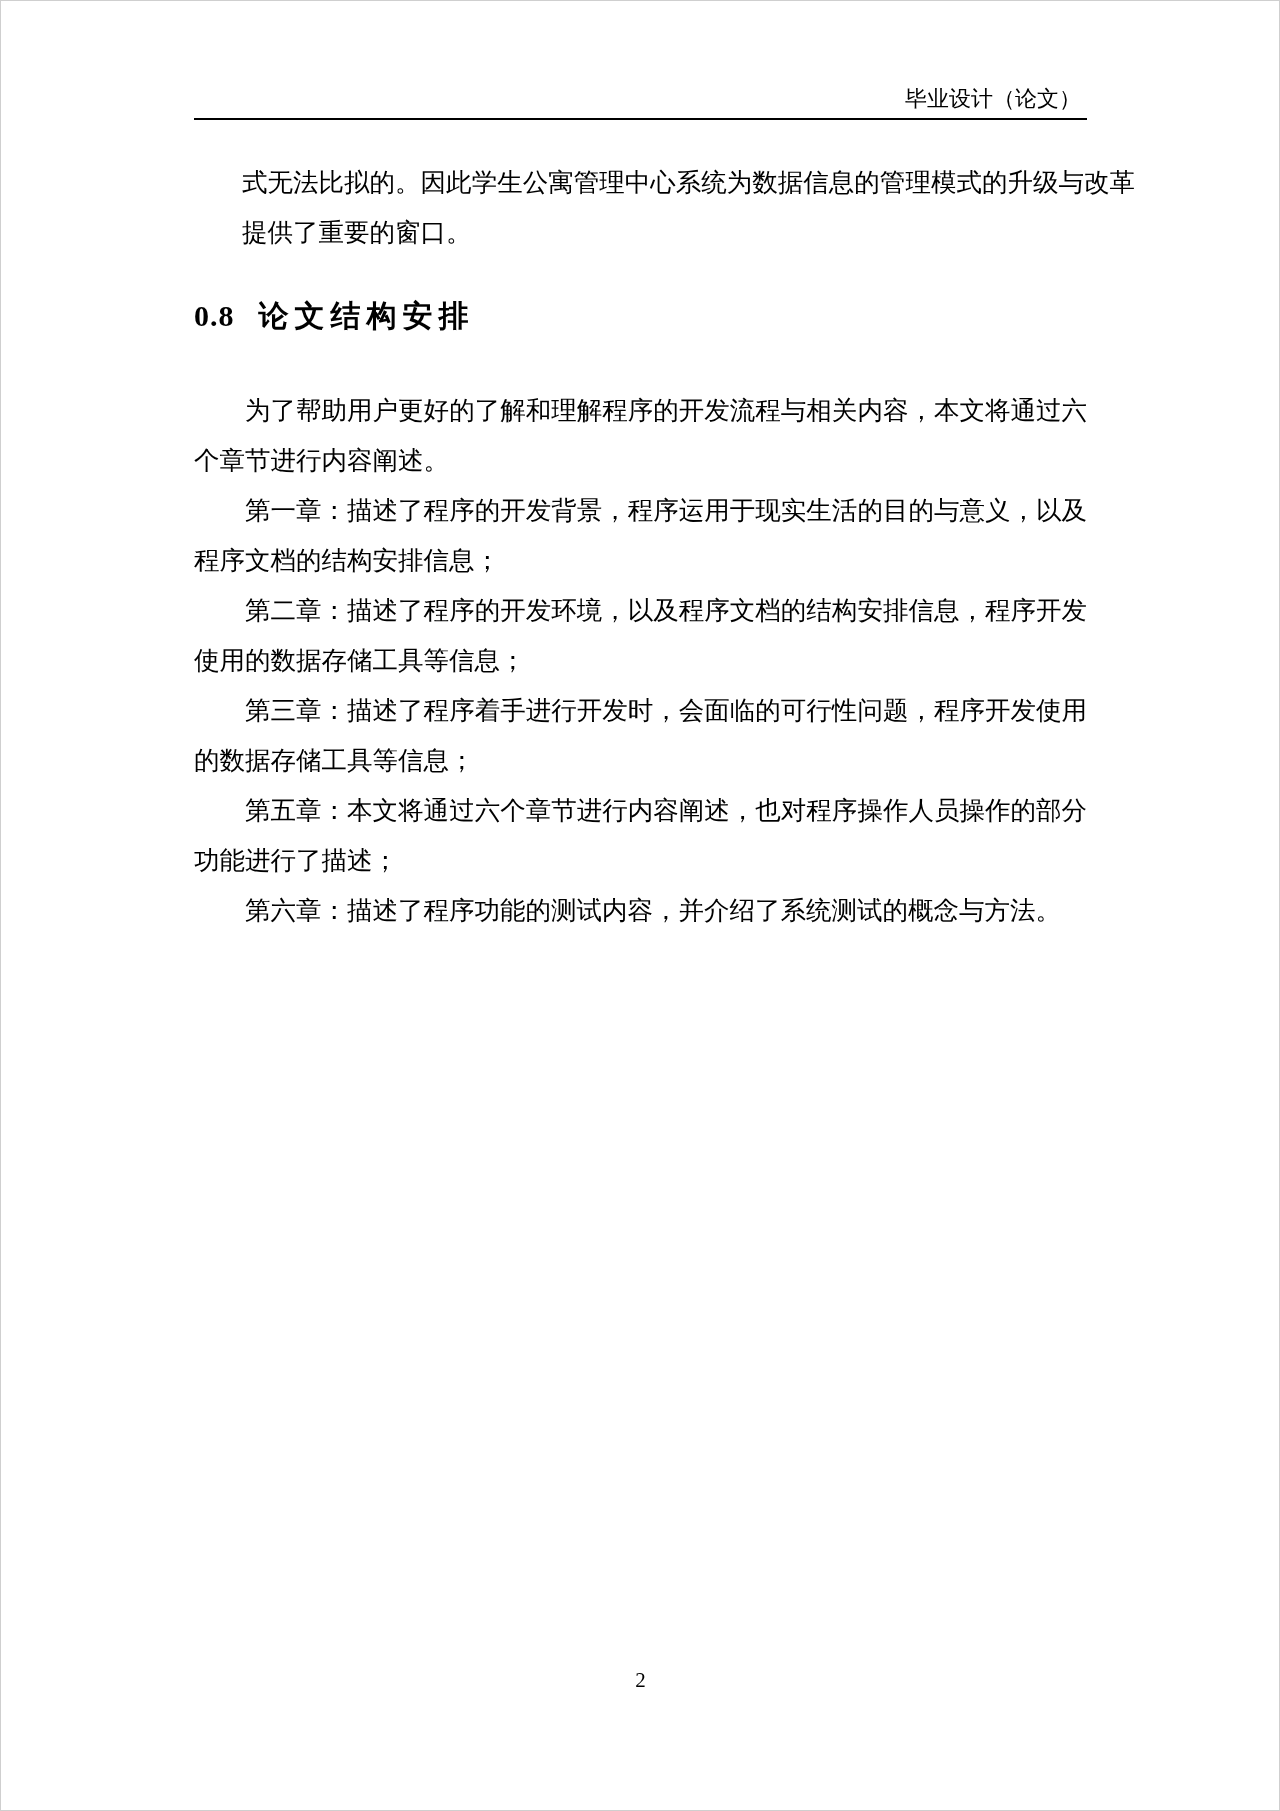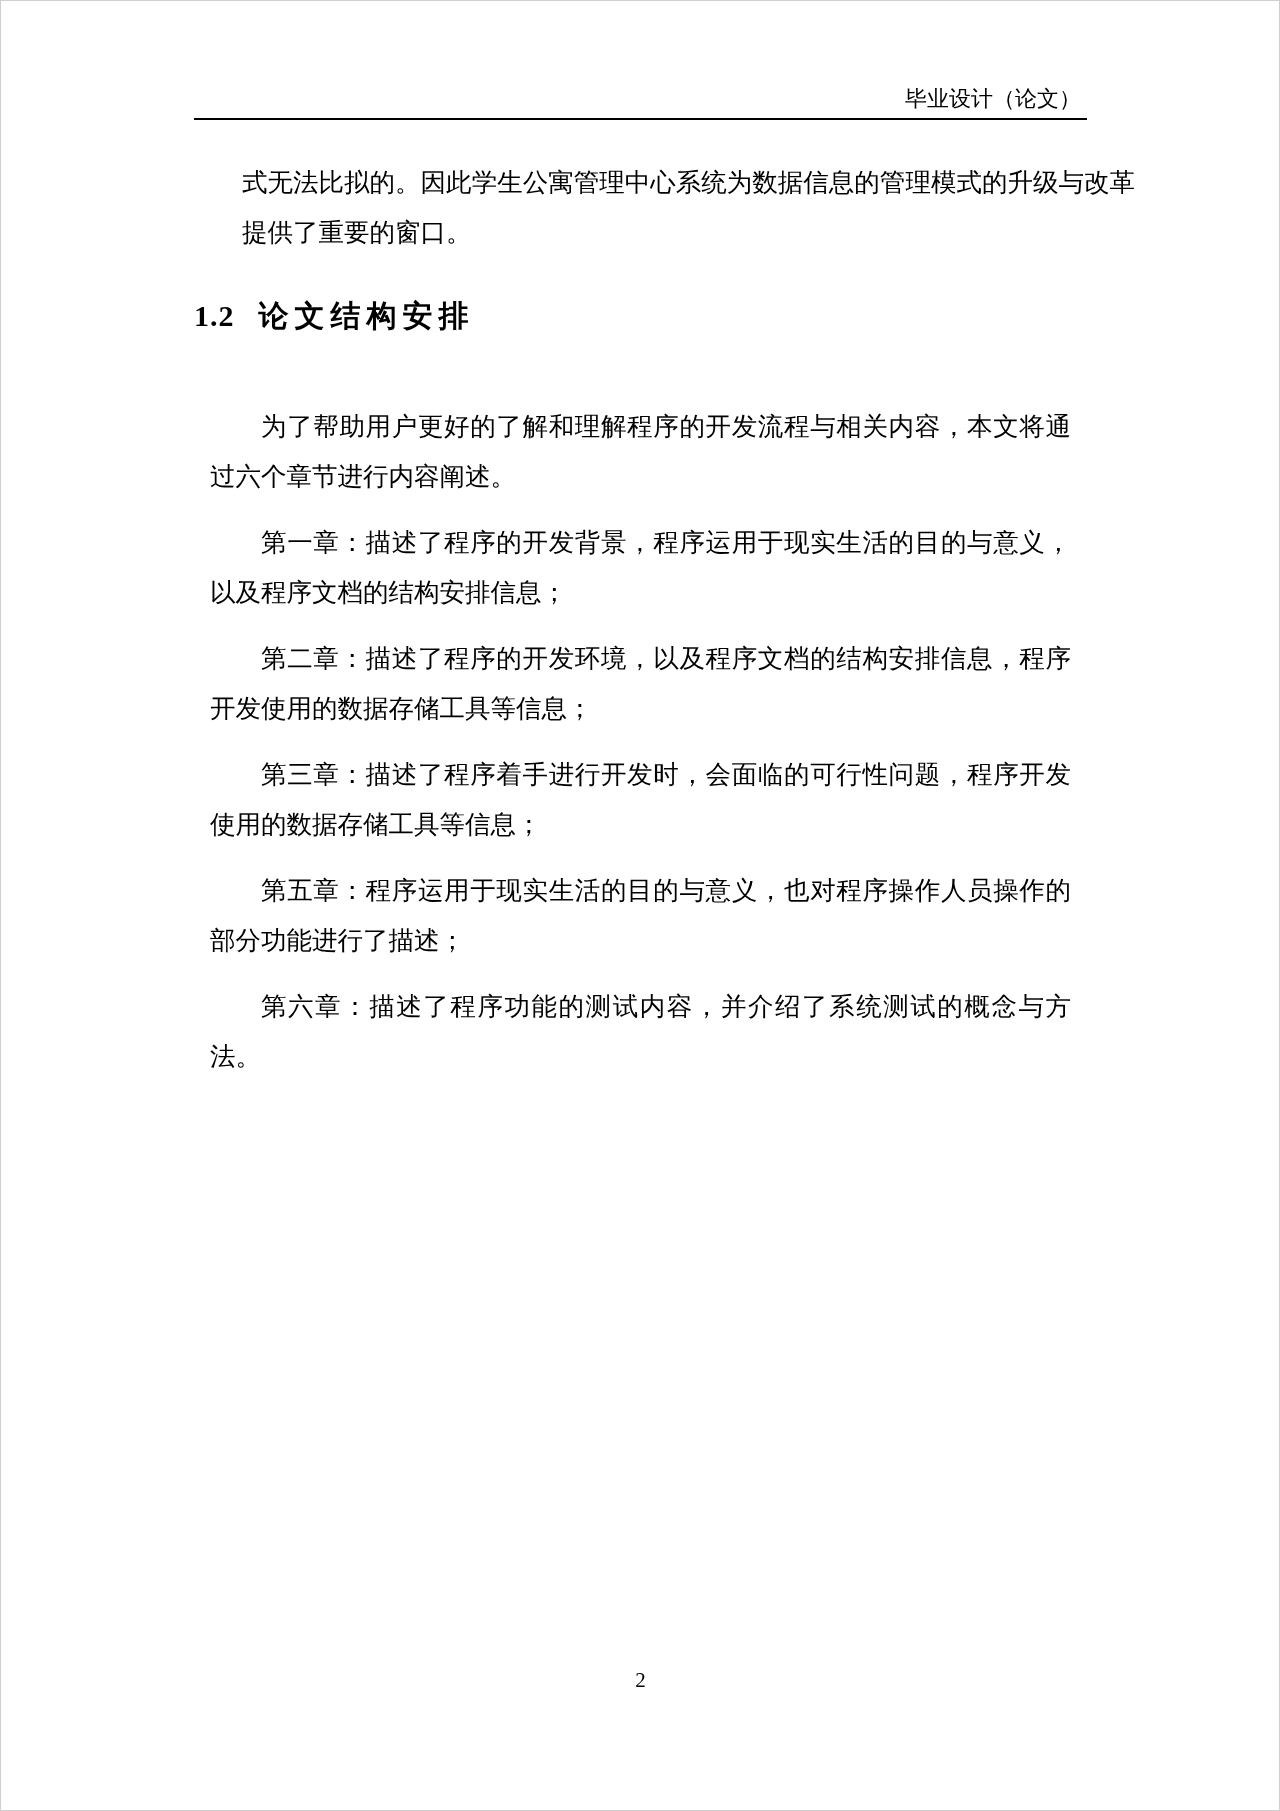--- a/index.html
+++ b/index.html
@@ -58,21 +58,21 @@
     position: absolute;
     left: 193px;
     top: 385px;
     width: 893px;
     font-size: 25.5px;
     line-height: 50px;
     text-align: justify;
     text-justify: inter-character;
     line-break: strict;
   }
-  .paras p { margin: 16px; padding: 0; text-indent: 2em; }
+  .paras p { margin: 0; padding: 0; text-indent: 2em; }
   .page-number {
     position: absolute;
     left: 193px;
     top: 1667px;
     width: 893px;
     text-align: center;
     font-size: 21px;
     line-height: 25px;
   }
 </style>
@@ -81,27 +81,27 @@
 
 <div class="page">
 
   <div class="header-title">毕业设计（论文）</div>
 
   <div class="header-rule"></div>
 
   <div class="intro">式无法比拟的。因此学生公寓管理中心系统为数据信息的管理模式的升级与改革提供了重要的窗口。</div>
 
   <div class="section-heading">
-    <span class="section-number">1.2</span><span class="section-title">论文结构安排</span>
+    <span class="section-number">0.8</span><span class="section-title">论文结构安排</span>
   </div>
 
   <div class="paras">
     <p>为了帮助用户更好的了解和理解程序的开发流程与相关内容，本文将通过六个章节进行内容阐述。</p>
     <p>第一章：描述了程序的开发背景，程序运用于现实生活的目的与意义，以及程序文档的结构安排信息；</p>
     <p>第二章：描述了程序的开发环境，以及程序文档的结构安排信息，程序开发使用的数据存储工具等信息；</p>
     <p>第三章：描述了程序着手进行开发时，会面临的可行性问题，程序开发使用的数据存储工具等信息；</p>
-    <p>第五章：程序运用于现实生活的目的与意义，也对程序操作人员操作的部分功能进行了描述；</p>
+    <p>第五章：本文将通过六个章节进行内容阐述，也对程序操作人员操作的部分功能进行了描述；</p>
     <p>第六章：描述了程序功能的测试内容，并介绍了系统测试的概念与方法。</p>
   </div>
 
   <div class="page-number">2</div>
 
 </div>
 
 </body></html>

